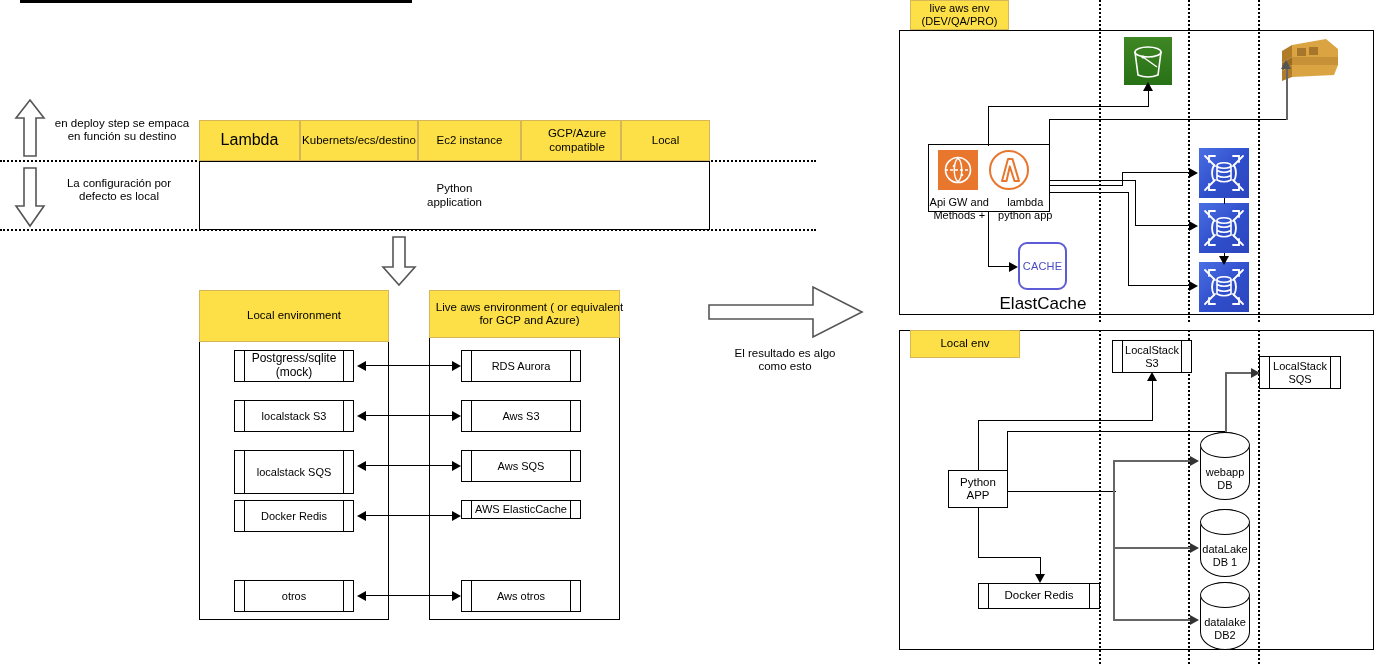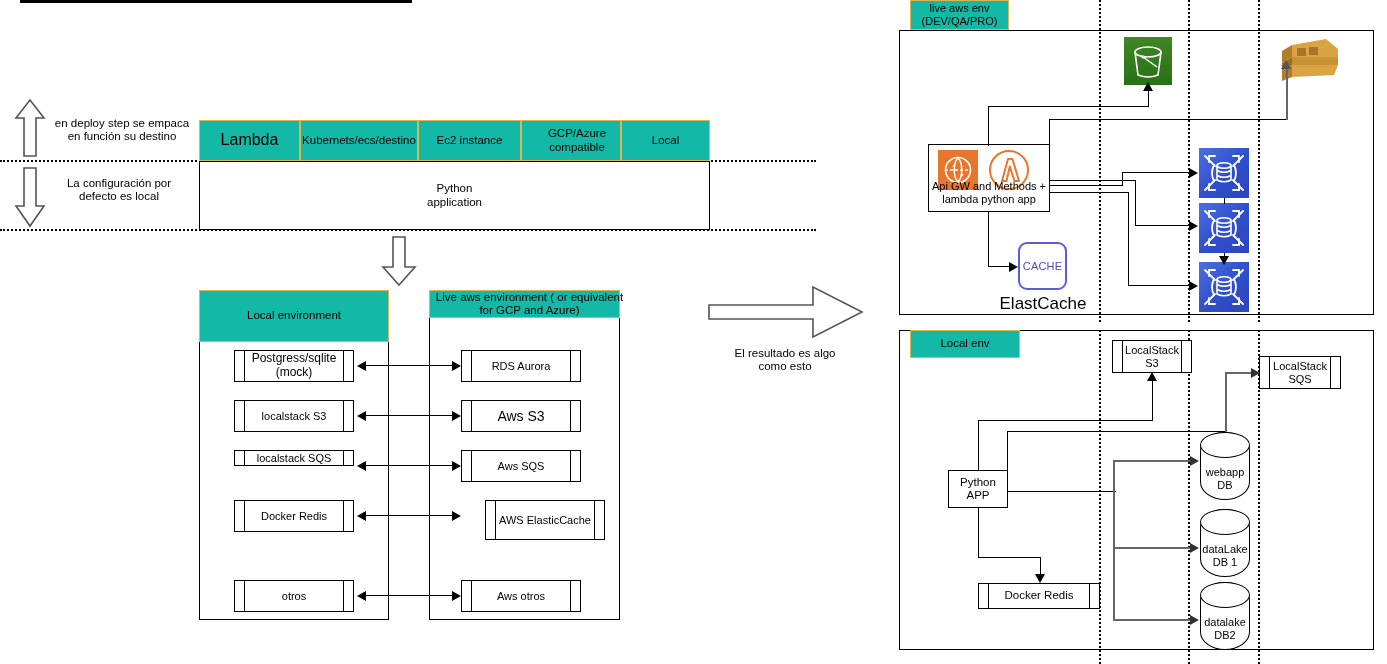--- a/index.html
+++ b/index.html
@@ -7,21 +7,21 @@
     width:1387px;height:664px;position:relative;overflow:hidden;
     font-family:"Liberation Sans","DejaVu Sans",sans-serif;
     color:#000000;
     -webkit-font-smoothing:antialiased;
   }
   .abs{position:absolute;box-sizing:border-box;}
   .ctr{display:flex;align-items:center;justify-content:center;text-align:center;line-height:1.15;}
 
   
   .box{border:1px solid #000;background:#fff;}
-  .tanbox{border:1px solid #d6b656;background:#14b8a6;}
+  .tanbox{border:1px solid #d6b656;background:#fde047;}
 
   
   .proc{border:1px solid #000;background:#fff;position:absolute;box-sizing:border-box;}
   .proc::before,.proc::after{content:"";position:absolute;top:0;bottom:0;width:0;border-left:1px solid #000;}
   .proc::before{left:9px;}
   .proc::after{right:9px;}
   .proc > span{position:absolute;left:11px;right:11px;top:0;bottom:0;
     display:flex;align-items:center;justify-content:center;text-align:center;line-height:1.15;}
 
   
@@ -116,45 +116,45 @@
 <div class="abs tanbox" style="left:199px;top:290px;width:190px;height:52px;">
   <div class="ctr" style="width:100%;height:100%;font-size:11.5px;">Local environment</div>
 </div>
 
 <div class="proc" style="left:234px;top:350px;width:120px;height:32px;">
   <span style="font-size:12px;">Postgress/sqlite (mock)</span>
 </div>
 <div class="proc" style="left:234px;top:400px;width:120px;height:32px;">
   <span style="font-size:11px;">localstack S3</span>
 </div>
-<div class="proc" style="left:234px;top:450px;width:120px;height:16px;">
+<div class="proc" style="left:234px;top:450px;width:120px;height:44px;">
   <span style="font-size:11px;">localstack SQS</span>
 </div>
 <div class="proc" style="left:234px;top:500px;width:120px;height:32px;">
   <span style="font-size:11px;">Docker Redis</span>
 </div>
 <div class="proc" style="left:234px;top:580px;width:120px;height:32px;">
   <span style="font-size:11px;">otros</span>
 </div>
 
 <div class="abs box" style="left:429px;top:290px;width:191px;height:330px;"></div>
-<div class="abs tanbox" style="left:429px;top:290px;width:191px;height:28px;">
+<div class="abs tanbox" style="left:429px;top:290px;width:191px;height:48px;">
   <div class="ctr" style="width:100%;height:100%;font-size:11.5px;padding:0 5px;">Live aws environment ( or equivalent for GCP and Azure)</div>
 </div>
 
 <div class="proc" style="left:461px;top:350px;width:120px;height:32px;">
   <span style="font-size:11px;">RDS Aurora</span>
 </div>
 <div class="proc" style="left:461px;top:400px;width:120px;height:32px;">
-  <span style="font-size:14px;">Aws S3</span>
+  <span style="font-size:11px;">Aws S3</span>
 </div>
 <div class="proc" style="left:461px;top:450px;width:120px;height:32px;">
   <span style="font-size:11px;">Aws SQS</span>
 </div>
-<div class="proc" style="left:461px;top:500px;width:120px;height:40px;margin-left:24px;">
+<div class="proc" style="left:461px;top:500px;width:120px;height:19px;">
   <span style="font-size:11px;">AWS ElasticCache</span>
 </div>
 <div class="proc" style="left:461px;top:580px;width:120px;height:32px;">
   <span style="font-size:11px;">Aws otros</span>
 </div>
 
 <div class="abs ln lnh" style="left:363px;top:365px;width:90px;"></div>
 <div class="ah ah-l abs" style="left:357px;top:361px;"></div>
 <div class="ah ah-r abs" style="left:452px;top:361px;"></div>
 
@@ -205,21 +205,21 @@
     <circle cx="16" cy="16" r="1.3" fill="#fff"></circle>
     <circle cx="24" cy="25" r="1.3" fill="#fff"></circle>
   </svg>
 </div>
 <div class="abs" style="left:988px;top:149px;width:42px;height:42px;">
   <svg width="42" height="42" viewBox="0 0 42 42">
     <circle cx="21" cy="21" r="19" fill="#fff" stroke="#e8762d" stroke-width="2"></circle>
     <path d="M14 32 L20 10 L24.5 10 L31 32 L26.5 32 L21.8 17.5 L18.5 32 Z" fill="none" stroke="#e8762d" stroke-width="2" stroke-linejoin="round"></path>
   </svg>
 </div>
-<div class="abs ctr" style="left:923px;top:178px;width:132px;height:30px;flex-direction:column;font-size:11px;">
+<div class="abs ctr" style="left:923px;top:194px;width:132px;height:30px;flex-direction:row;font-size:11px;">
   <span>Api GW and Methods +</span>
   <span>lambda python app</span>
 </div>
 
 <div class="abs icon-sq s3ico" style="left:1124px;top:37px;width:48px;height:48px;">
   <svg width="48" height="48" viewBox="0 0 48 48">
     <ellipse cx="24" cy="15" rx="13" ry="5" fill="none" stroke="#fff" stroke-width="1.6"></ellipse>
     <path d="M11 15 L14 38 Q24 42, 34 38 L37 15" fill="none" stroke="#fff" stroke-width="1.6"></path>
     <line x1="19" y1="20" x2="33" y2="30" stroke="#fff" stroke-width="1.4"></line>
     <circle cx="19" cy="20" r="1.6" fill="#fff"></circle>

